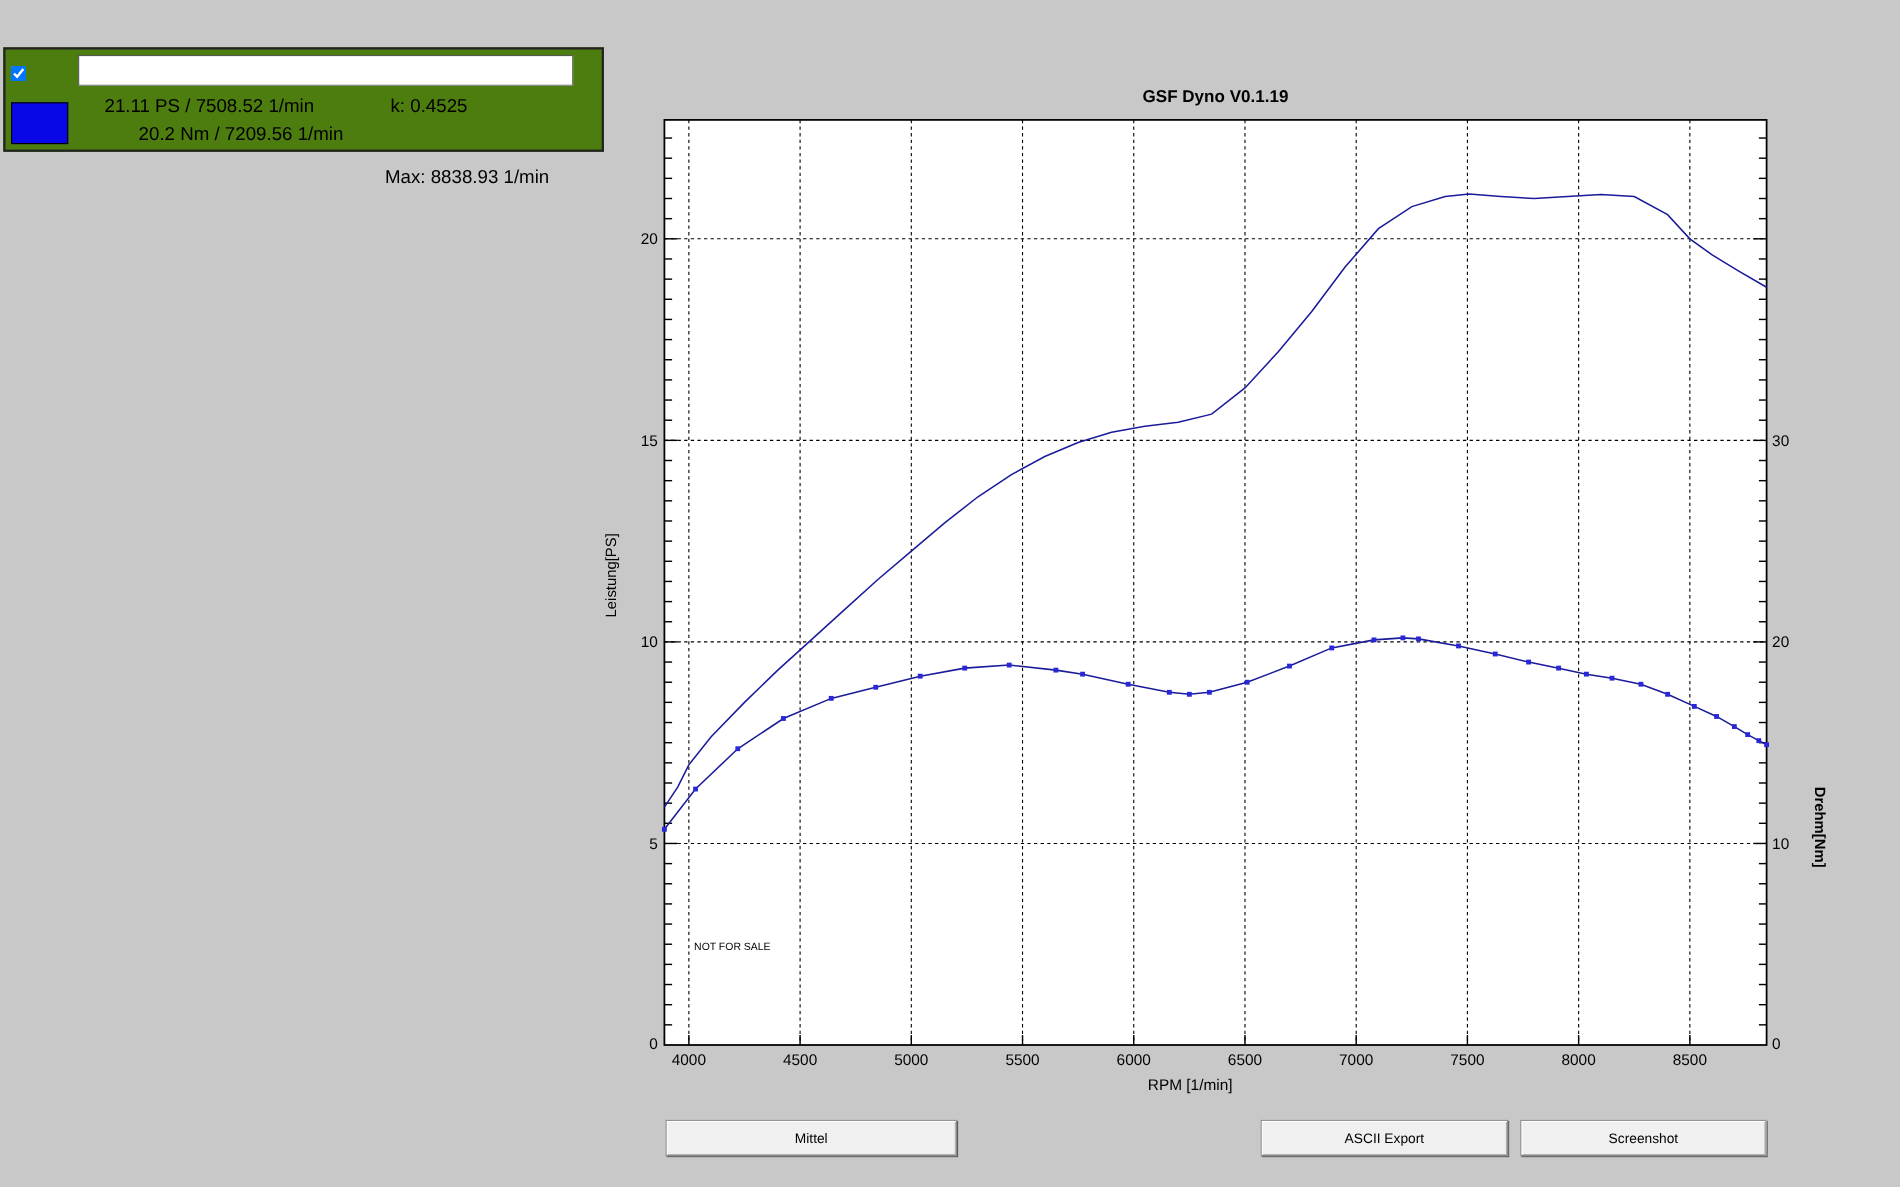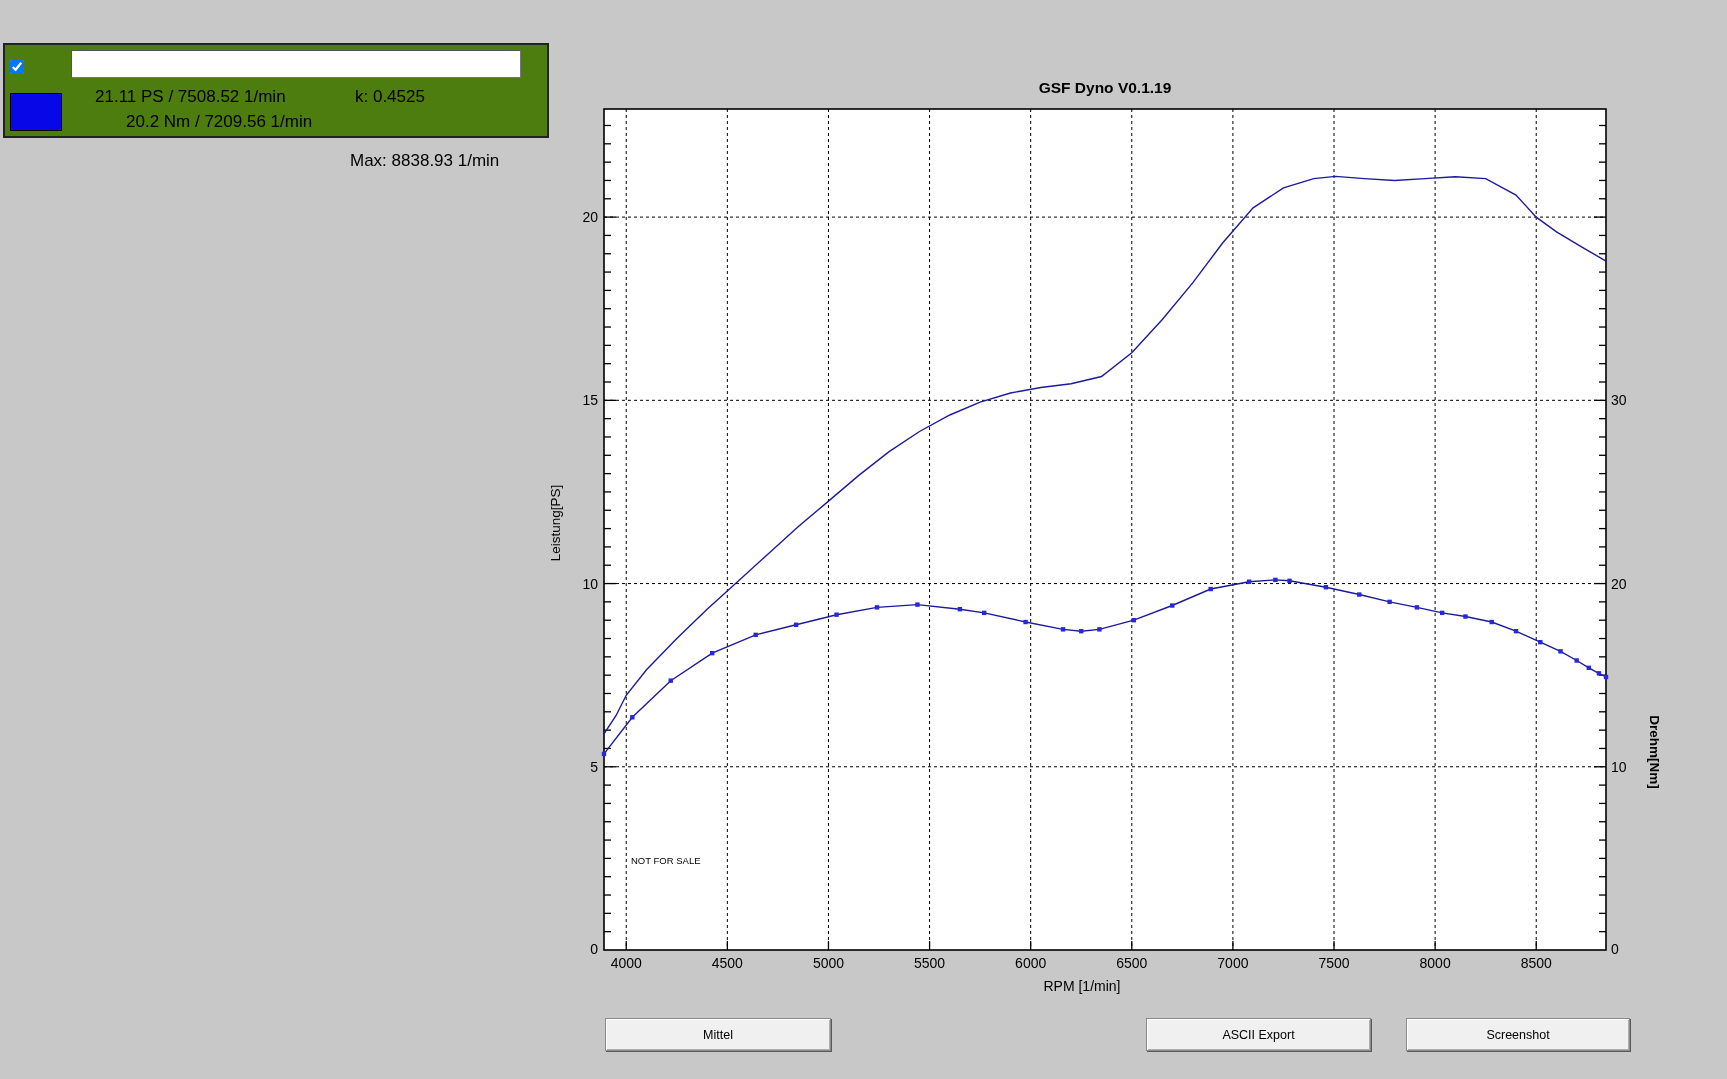--- a/index.html
+++ b/index.html
@@ -35,23 +35,23 @@
   svg text{font-family:"Liberation Sans", sans-serif;fill:#000;}
   
   .win-btn{
     position:absolute;height:33px;box-sizing:border-box;
     background:#f0f0f0;border:1px solid #8a8a8a;
     box-shadow:1px 1px 0 #5a5a5a, inset 1px 1px 0 #ffffff, inset -1px -1px 0 #b0b0b0;
     font-family:"Liberation Sans", sans-serif;font-size:12.5px;color:#000;
     display:flex;align-items:center;justify-content:center;
     cursor:default;padding:0;
   }
-  #btn-mittel{left:605px;top:1018px;width:226px;}
+  #btn-mittel{left:605px;top:1018px;width:265px;}
   #btn-ascii{left:1123px;top:1018px;width:225px;margin-left:23px;}
-  #btn-screenshot{left:1382px;top:1018px;width:224px;margin-left:24px;}
+  #btn-screenshot{left:1382px;top:1018px;width:224px;}
 </style>
 </head>
 <body>
 
 <svg id="chart" viewBox="0 0 1727 1079">
     <rect x="604" y="109" width="1002" height="841" fill="#ffffff"></rect>
     <g stroke="#000" stroke-width="1" stroke-dasharray="3 3">
       <line x1="626.2441977800202" y1="109" x2="626.2441977800202" y2="950"></line>
       <line x1="727.3541876892028" y1="109" x2="727.3541876892028" y2="950"></line>
       <line x1="828.4641775983855" y1="109" x2="828.4641775983855" y2="950"></line>

